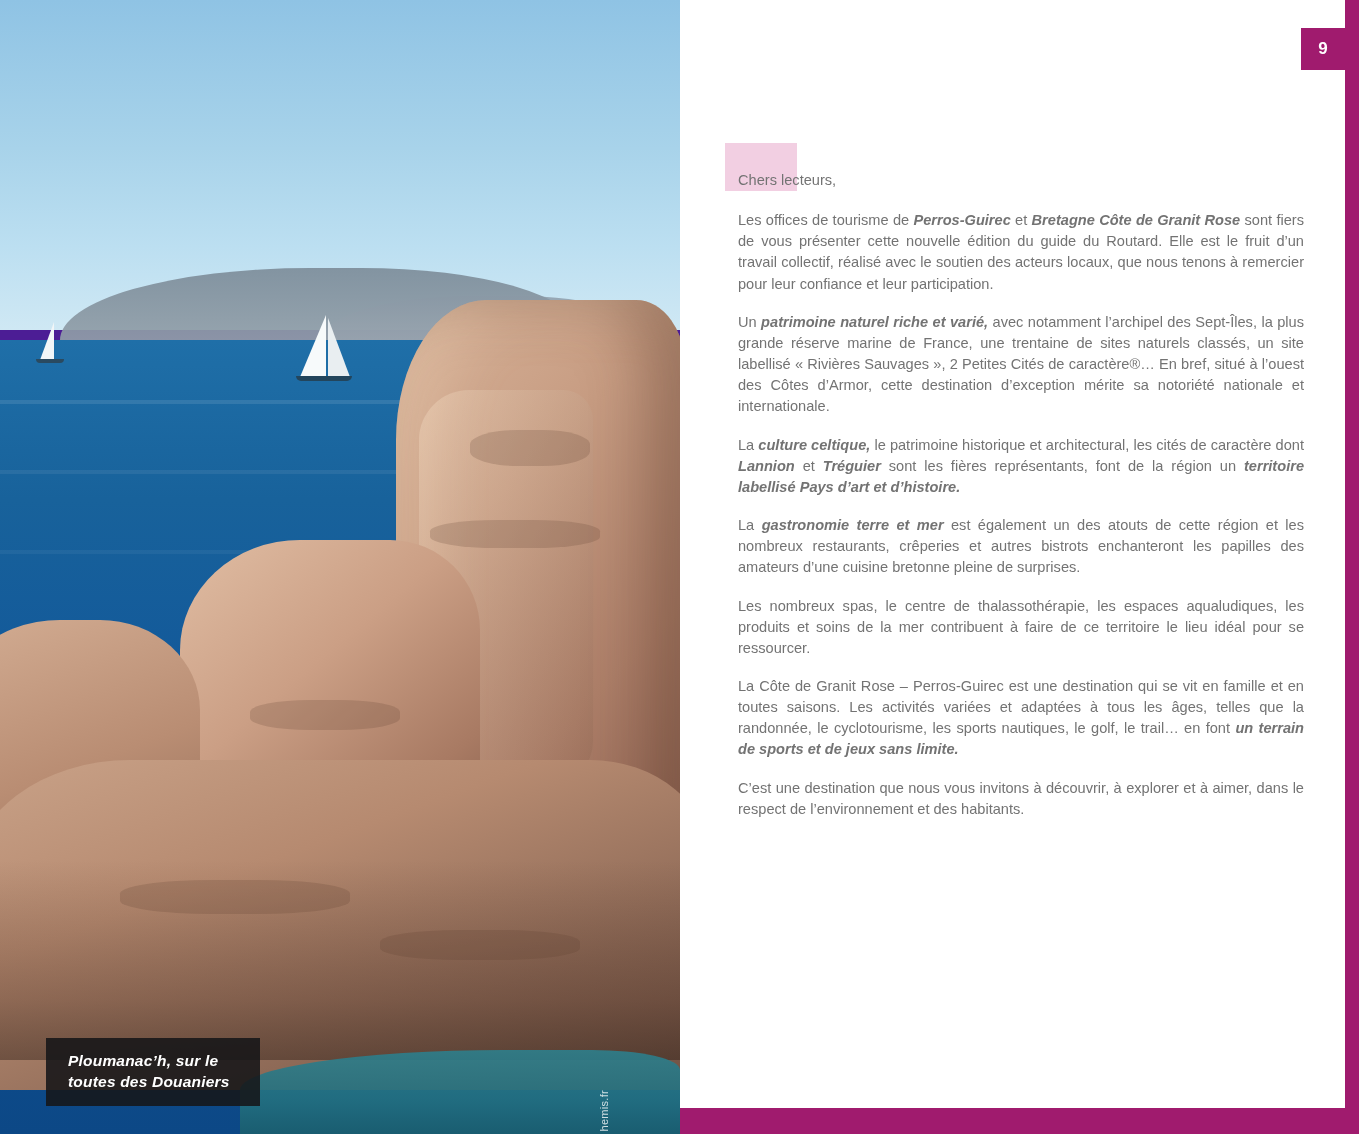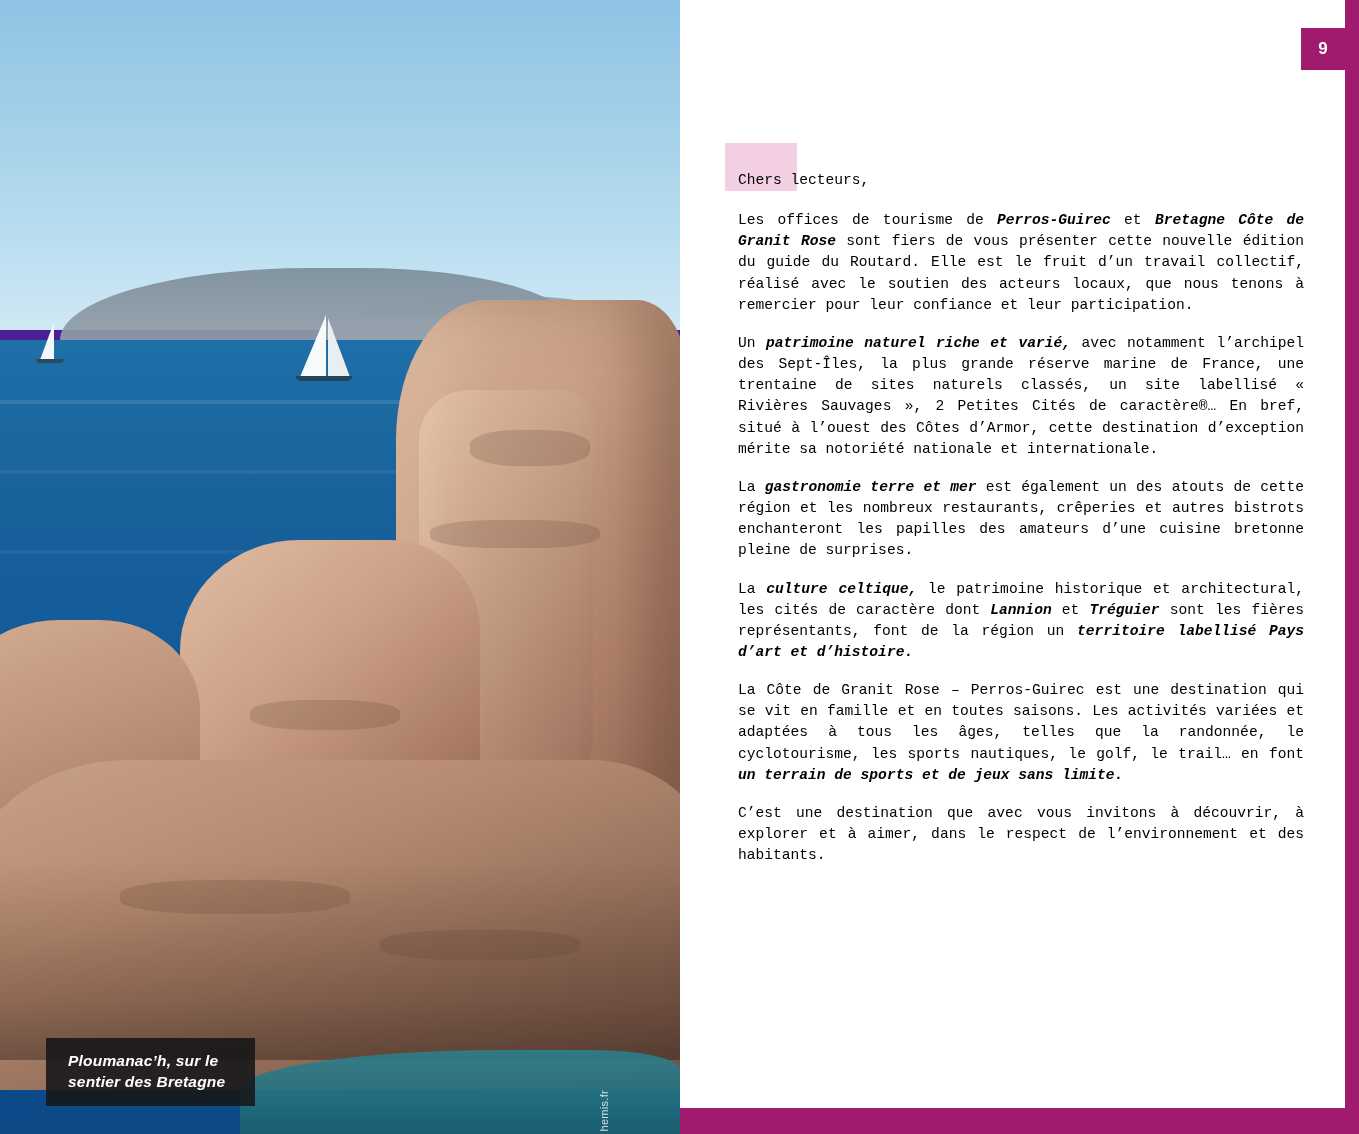--- a/index.html
+++ b/index.html
@@ -250,25 +250,24 @@
     top: 143px;
     width: 72px;
     height: 48px;
     background: #f2cfe2;
   }
   .content {
     position: absolute;
     left: 58px;
     top: 170px;
     width: 566px;
-    color: #000000;
+    color: #737373;
     font-size: 14.6px;
     line-height: 1.45;
     text-align: justify;
-    font-family: Liberation Mono, monospace;
   }
   .content p {
     margin: 0 0 17px 0;
   }
   .salutation {
     margin-bottom: 19px !important;
   }
   .content b, .content .bi {
     font-weight: bold;
     font-style: italic;
@@ -304,37 +303,38 @@
     <div class="water-bottom"></div>
 
     <div class="rock-texture" style="left:470px; top:430px; width:120px; height:36px;"></div>
     <div class="rock-texture" style="left:430px; top:520px; width:170px; height:28px;"></div>
     <div class="rock-texture" style="left:250px; top:700px; width:150px; height:30px;"></div>
     <div class="rock-texture" style="left:120px; top:880px; width:230px; height:34px;"></div>
     <div class="rock-texture" style="left:380px; top:930px; width:200px; height:30px;"></div>
 
     <div class="photo-caption">
       <div>Ploumanac’h, sur le</div>
-      <div>sentier des Bretagne</div>
+      <div>toutes des Douaniers</div>
     </div>
     <div class="credit">© GUZIOU Franck / hemis.fr</div>
   </div>
 
   <div class="text-page">
     <div class="edge-bar" style="background: rgb(160, 27, 110);"></div>
     <div class="bottom-bar" style="background: rgb(160, 27, 110);"></div>
     <div class="page-number-box" style="background: rgb(160, 27, 110);">9</div>
     <div class="pink-block" style="background: rgb(242, 207, 226);"></div>
 
     <div class="content">
       <p class="salutation">Chers lecteurs,</p>
       <div id="paras">
           <p><span>Les offices de tourisme de </span><span class="bi">Perros-Guirec</span><span> et </span><span class="bi">Bretagne Côte de Granit Rose</span><span> sont fiers de vous présenter cette nouvelle édition du guide du Routard. Elle est le fruit d’un travail collectif, réalisé avec le soutien des acteurs locaux, que nous tenons à remercier pour leur confiance et leur participation.</span></p>
           <p><span>Un </span><span class="bi">patrimoine naturel riche et varié,</span><span> avec notamment l’archipel des Sept-Îles, la plus grande réserve marine de France, une trentaine de sites naturels classés, un site labellisé « Rivières Sauvages », 2 Petites Cités de caractère®… En bref, situé à l’ouest des Côtes d’Armor, cette destination d’exception mérite sa notoriété nationale et internationale.</span></p>
+          <p><span>La </span><span class="bi">culture celtique,</span><span> le patrimoine historique et architectural, les cités de caractère dont </span><span class="bi">Lannion</span><span> et </span><span class="bi">Tréguier</span><span> sont les fières représentants, font de la région un </span><span class="bi">territoire labellisé Pays d’art et d’histoire.</span></p>
           <p><span>La </span><span class="bi">gastronomie terre et mer</span><span> est également un des atouts de cette région et les nombreux restaurants, crêperies et autres bistrots enchanteront les papilles des amateurs d’une cuisine bretonne pleine de surprises.</span></p>
-          <p><span>La </span><span class="bi">culture celtique,</span><span> le patrimoine historique et architectural, les cités de caractère dont </span><span class="bi">Lannion</span><span> et </span><span class="bi">Tréguier</span><span> sont les fières représentants, font de la région un </span><span class="bi">territoire labellisé Pays d’art et d’histoire.</span></p>
+          <p><span>Les nombreux spas, le centre de thalassothérapie, les espaces aqualudiques, les produits et soins  de la mer contribuent à faire de ce territoire le lieu idéal pour se ressourcer.</span></p>
           <p><span>La Côte de Granit Rose – Perros-Guirec est une destination qui se vit en famille et en toutes saisons. Les activités variées et adaptées à tous les âges, telles que la randonnée, le cyclotourisme, les sports nautiques, le golf, le trail… en font </span><span class="bi">un terrain de sports et de jeux  sans limite.</span></p>
-          <p><span>C’est une destination que avec vous invitons à découvrir, à explorer et à aimer, dans le respect de l’environnement et des habitants.</span></p>
+          <p><span>C’est une destination que nous vous invitons à découvrir, à explorer et à aimer, dans le respect de l’environnement et des habitants.</span></p>
         </div>
     </div>
   </div>
 
 </div>
 
 </body></html>

